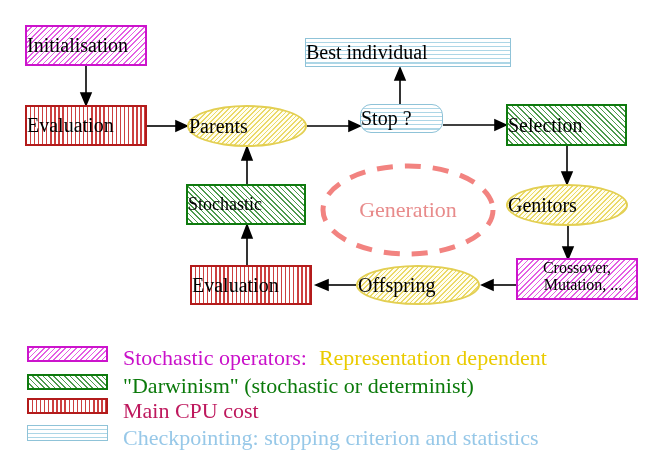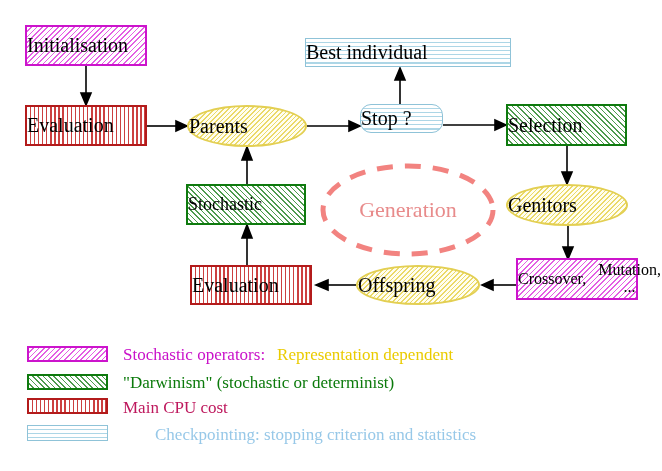--- a/index.html
+++ b/index.html
@@ -36,27 +36,27 @@
   }
   .rounded{border-radius:11px;}
   .small-text{font-size:16px;}
   .generation-label{
     position:absolute;left:323px;top:197px;width:170px;text-align:center;
     font-size:22px;color:#E88B8B;
   }
   .swatch{position:absolute;width:81px;height:16px;box-sizing:border-box;}
   .swatch.hatch-magenta,.swatch.hatch-green,.swatch.stripes-red{border-width:2px;}
   .swatch.stripes-cyan{border-width:1.5px;}
-  .legend-text{position:absolute;left:123px;font-size:17px;white-space:nowrap;}
+  .legend-text{position:absolute;left:123px;font-size:22px;white-space:nowrap;}
   .legend-gap{display:inline-block;width:12px;}
   .c-magenta{color:#C911C9;}
   .c-gold{color:#EACB00;}
   .c-green{color:#0B7A0B;}
   .c-red{color:#be185d;}
-  .c-cyan{color:#97C8E8;margin-left:32px;}
+  .c-cyan{color:#97C8E8;}
 </style>
 </head>
 <body>
 
 <div class="canvas">
 
   <svg class="layer" width="662" height="471" viewBox="0 0 662 471">
     <g stroke="#000000" stroke-width="1.6" fill="#000000">
 
       <g>
@@ -138,21 +138,21 @@
   </div>
 
   <div class="node hatch-green" style="left:506px;top:104px;width:121px;height:42px;">
     <span>Selection</span>
   </div>
 
   <div class="node ellipse hatch-yellow" style="left:506px;top:184px;width:122px;height:42px;">
     <span>Genitors</span>
   </div>
 
-  <div class="node hatch-magenta small-text" style="left:516px;top:258px;width:122px;height:42px;flex-direction:row;">
+  <div class="node hatch-magenta small-text" style="left:516px;top:258px;width:122px;height:42px;flex-direction:column;">
     <span>Crossover,</span>
     <span style="margin-left:12px;">Mutation, ...</span>
   </div>
 
   <div class="node ellipse hatch-yellow" style="left:356px;top:265px;width:124px;height:40px;">
     <span>Offspring</span>
   </div>
 
   <div class="node stripes-red" style="left:190px;top:265px;width:122px;height:40px;">
     <span>Evaluation</span>

